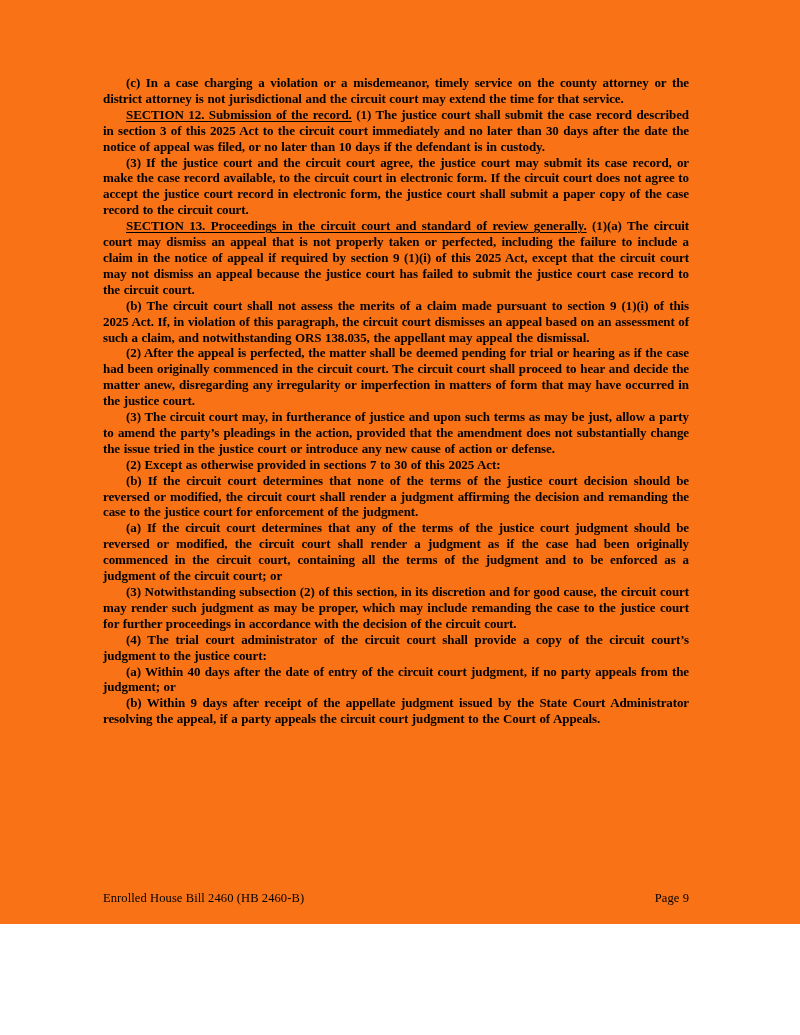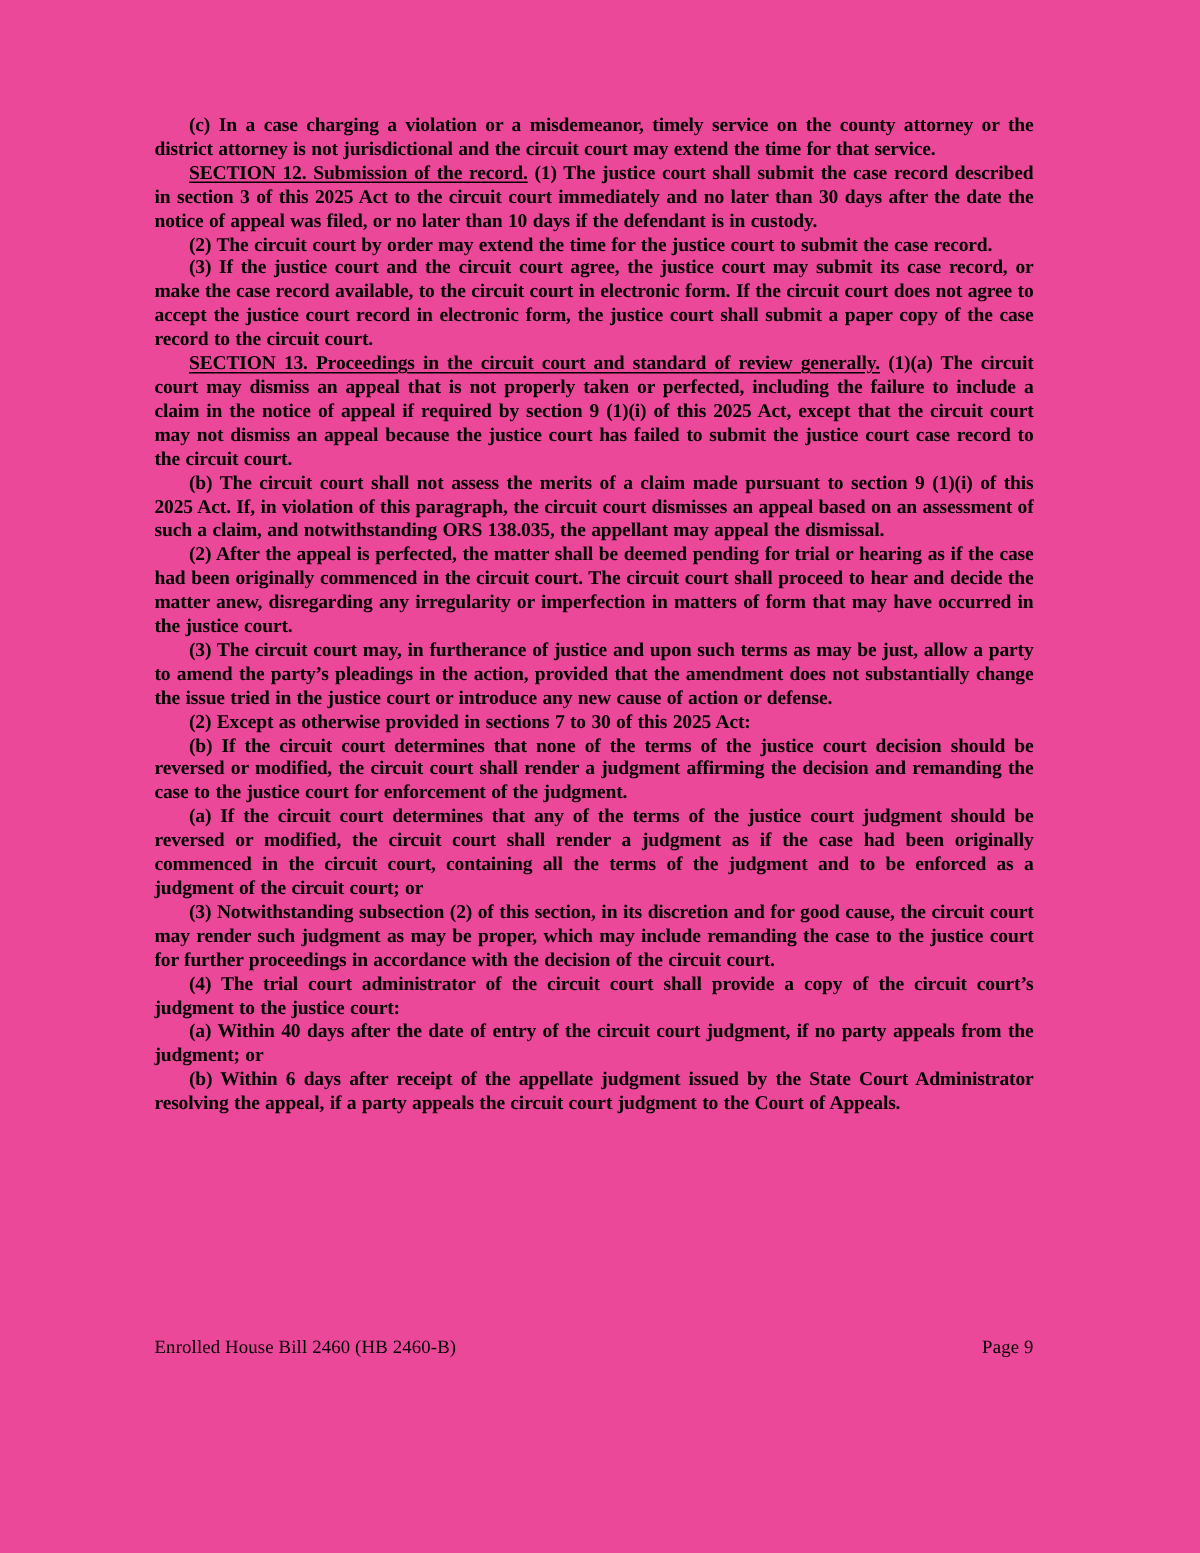--- a/index.html
+++ b/index.html
@@ -11,22 +11,22 @@
     width: 800px;
     height: 1035px;
     position: relative;
     font-family: "Liberation Serif", serif;
     color: #000000;
   }
   .page {
     position: absolute;
     left: 0; top: 0;
     width: 800px;
-    height: 1035px;
-    background: #ec4899;
+    height: 924px;
+    background: #f97316;
   }
   .content {
     position: absolute;
     left: 103px;
     top: 75px;
     width: 586px;
   }
   .content p {
     margin: 0;
     padding: 0;
@@ -54,31 +54,30 @@
     letter-spacing: 0.1px;
   }
 </style>
 </head>
 <body>
 
 <div class="page">
   <div class="content">
       <p><span>(c) In a case charging a violation or a misdemeanor, timely service on the county attorney or the district attorney is not jurisdictional and the circuit court may extend the time for that service.</span></p>
       <p><span class="head">SECTION 12. Submission of the record.</span> <span>(1) The justice court shall submit the case record described in section 3 of this 2025 Act to the circuit court immediately and no later than 30 days after the date the notice of appeal was filed, or no later than 10 days if the defendant is in custody.</span></p>
-      <p><span>(2) The circuit court by order may extend the time for the justice court to submit the case record.</span></p>
       <p><span>(3) If the justice court and the circuit court agree, the justice court may submit its case record, or make the case record available, to the circuit court in electronic form. If the circuit court does not agree to accept the justice court record in electronic form, the justice court shall submit a paper copy of the case record to the circuit court.</span></p>
       <p><span class="head">SECTION 13. Proceedings in the circuit court and standard of review generally.</span> <span>(1)(a) The circuit court may dismiss an appeal that is not properly taken or perfected, including the failure to include a claim in the notice of appeal if required by section 9 (1)(i) of this 2025 Act, except that the circuit court may not dismiss an appeal because the justice court has failed to submit the justice court case record to the circuit court.</span></p>
       <p><span>(b) The circuit court shall not assess the merits of a claim made pursuant to section 9 (1)(i) of this 2025 Act. If, in violation of this paragraph, the circuit court dismisses an appeal based on an assessment of such a claim, and notwithstanding ORS 138.035, the appellant may appeal the dismissal.</span></p>
       <p><span>(2) After the appeal is perfected, the matter shall be deemed pending for trial or hearing as if the case had been originally commenced in the circuit court. The circuit court shall proceed to hear and decide the matter anew, disregarding any irregularity or imperfection in matters of form that may have occurred in the justice court.</span></p>
       <p><span>(3) The circuit court may, in furtherance of justice and upon such terms as may be just, allow a party to amend the party’s pleadings in the action, provided that the amendment does not substantially change the issue tried in the justice court or introduce any new cause of action or defense.</span></p>
       <p><span>(2) Except as otherwise provided in sections 7 to 30 of this 2025 Act:</span></p>
       <p><span>(b) If the circuit court determines that none of the terms of the justice court decision should be reversed or modified, the circuit court shall render a judgment affirming the decision and remanding the case to the justice court for enforcement of the judgment.</span></p>
       <p><span>(a) If the circuit court determines that any of the terms of the justice court judgment should be reversed or modified, the circuit court shall render a judgment as if the case had been originally commenced in the circuit court, containing all the terms of the judgment and to be enforced as a judgment of the circuit court; or</span></p>
       <p><span>(3) Notwithstanding subsection (2) of this section, in its discretion and for good cause, the circuit court may render such judgment as may be proper, which may include remanding the case to the justice court for further proceedings in accordance with the decision of the circuit court.</span></p>
       <p><span>(4) The trial court administrator of the circuit court shall provide a copy of the circuit court’s judgment to the justice court:</span></p>
       <p><span>(a) Within 40 days after the date of entry of the circuit court judgment, if no party appeals from the judgment; or</span></p>
-      <p><span>(b) Within 6 days after receipt of the appellate judgment issued by the State Court Administrator resolving the appeal, if a party appeals the circuit court judgment to the Court of Appeals.</span></p>
+      <p><span>(b) Within 9 days after receipt of the appellate judgment issued by the State Court Administrator resolving the appeal, if a party appeals the circuit court judgment to the Court of Appeals.</span></p>
     </div>
   <div class="footer">
     <span>Enrolled House Bill 2460 (HB 2460-B)</span>
     <span>Page 9</span>
   </div>
 </div>
 
 </body></html>

